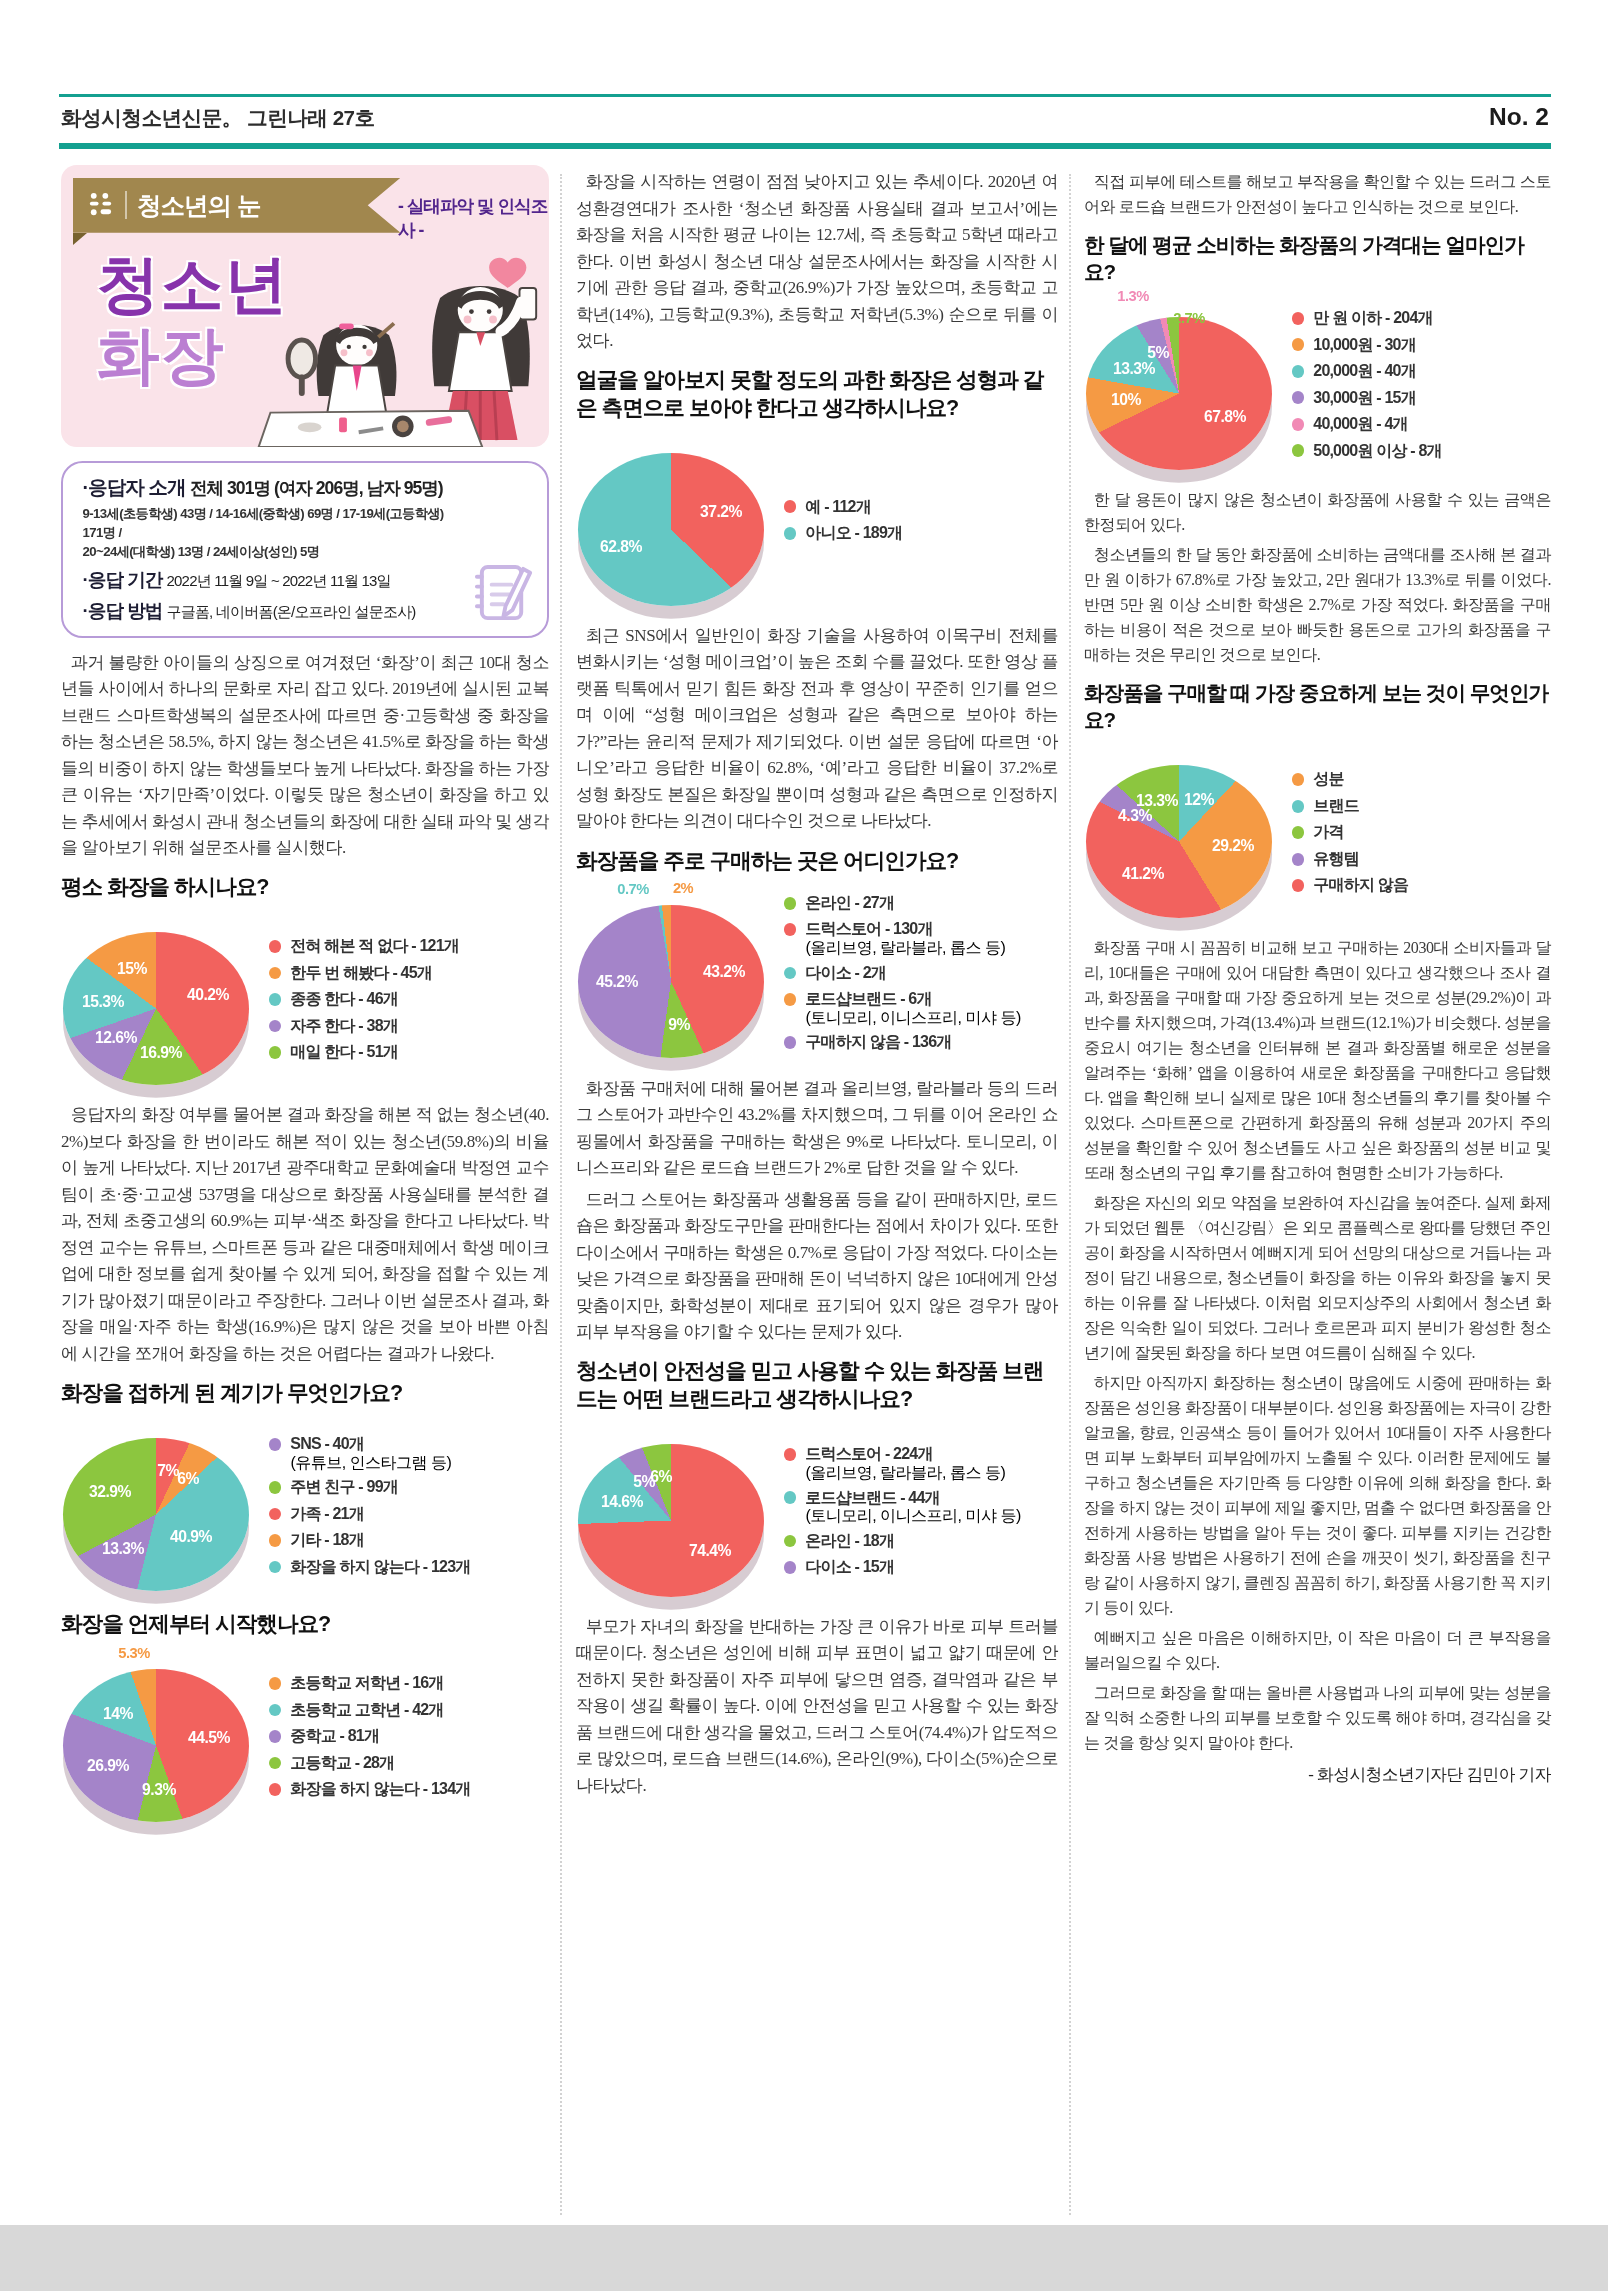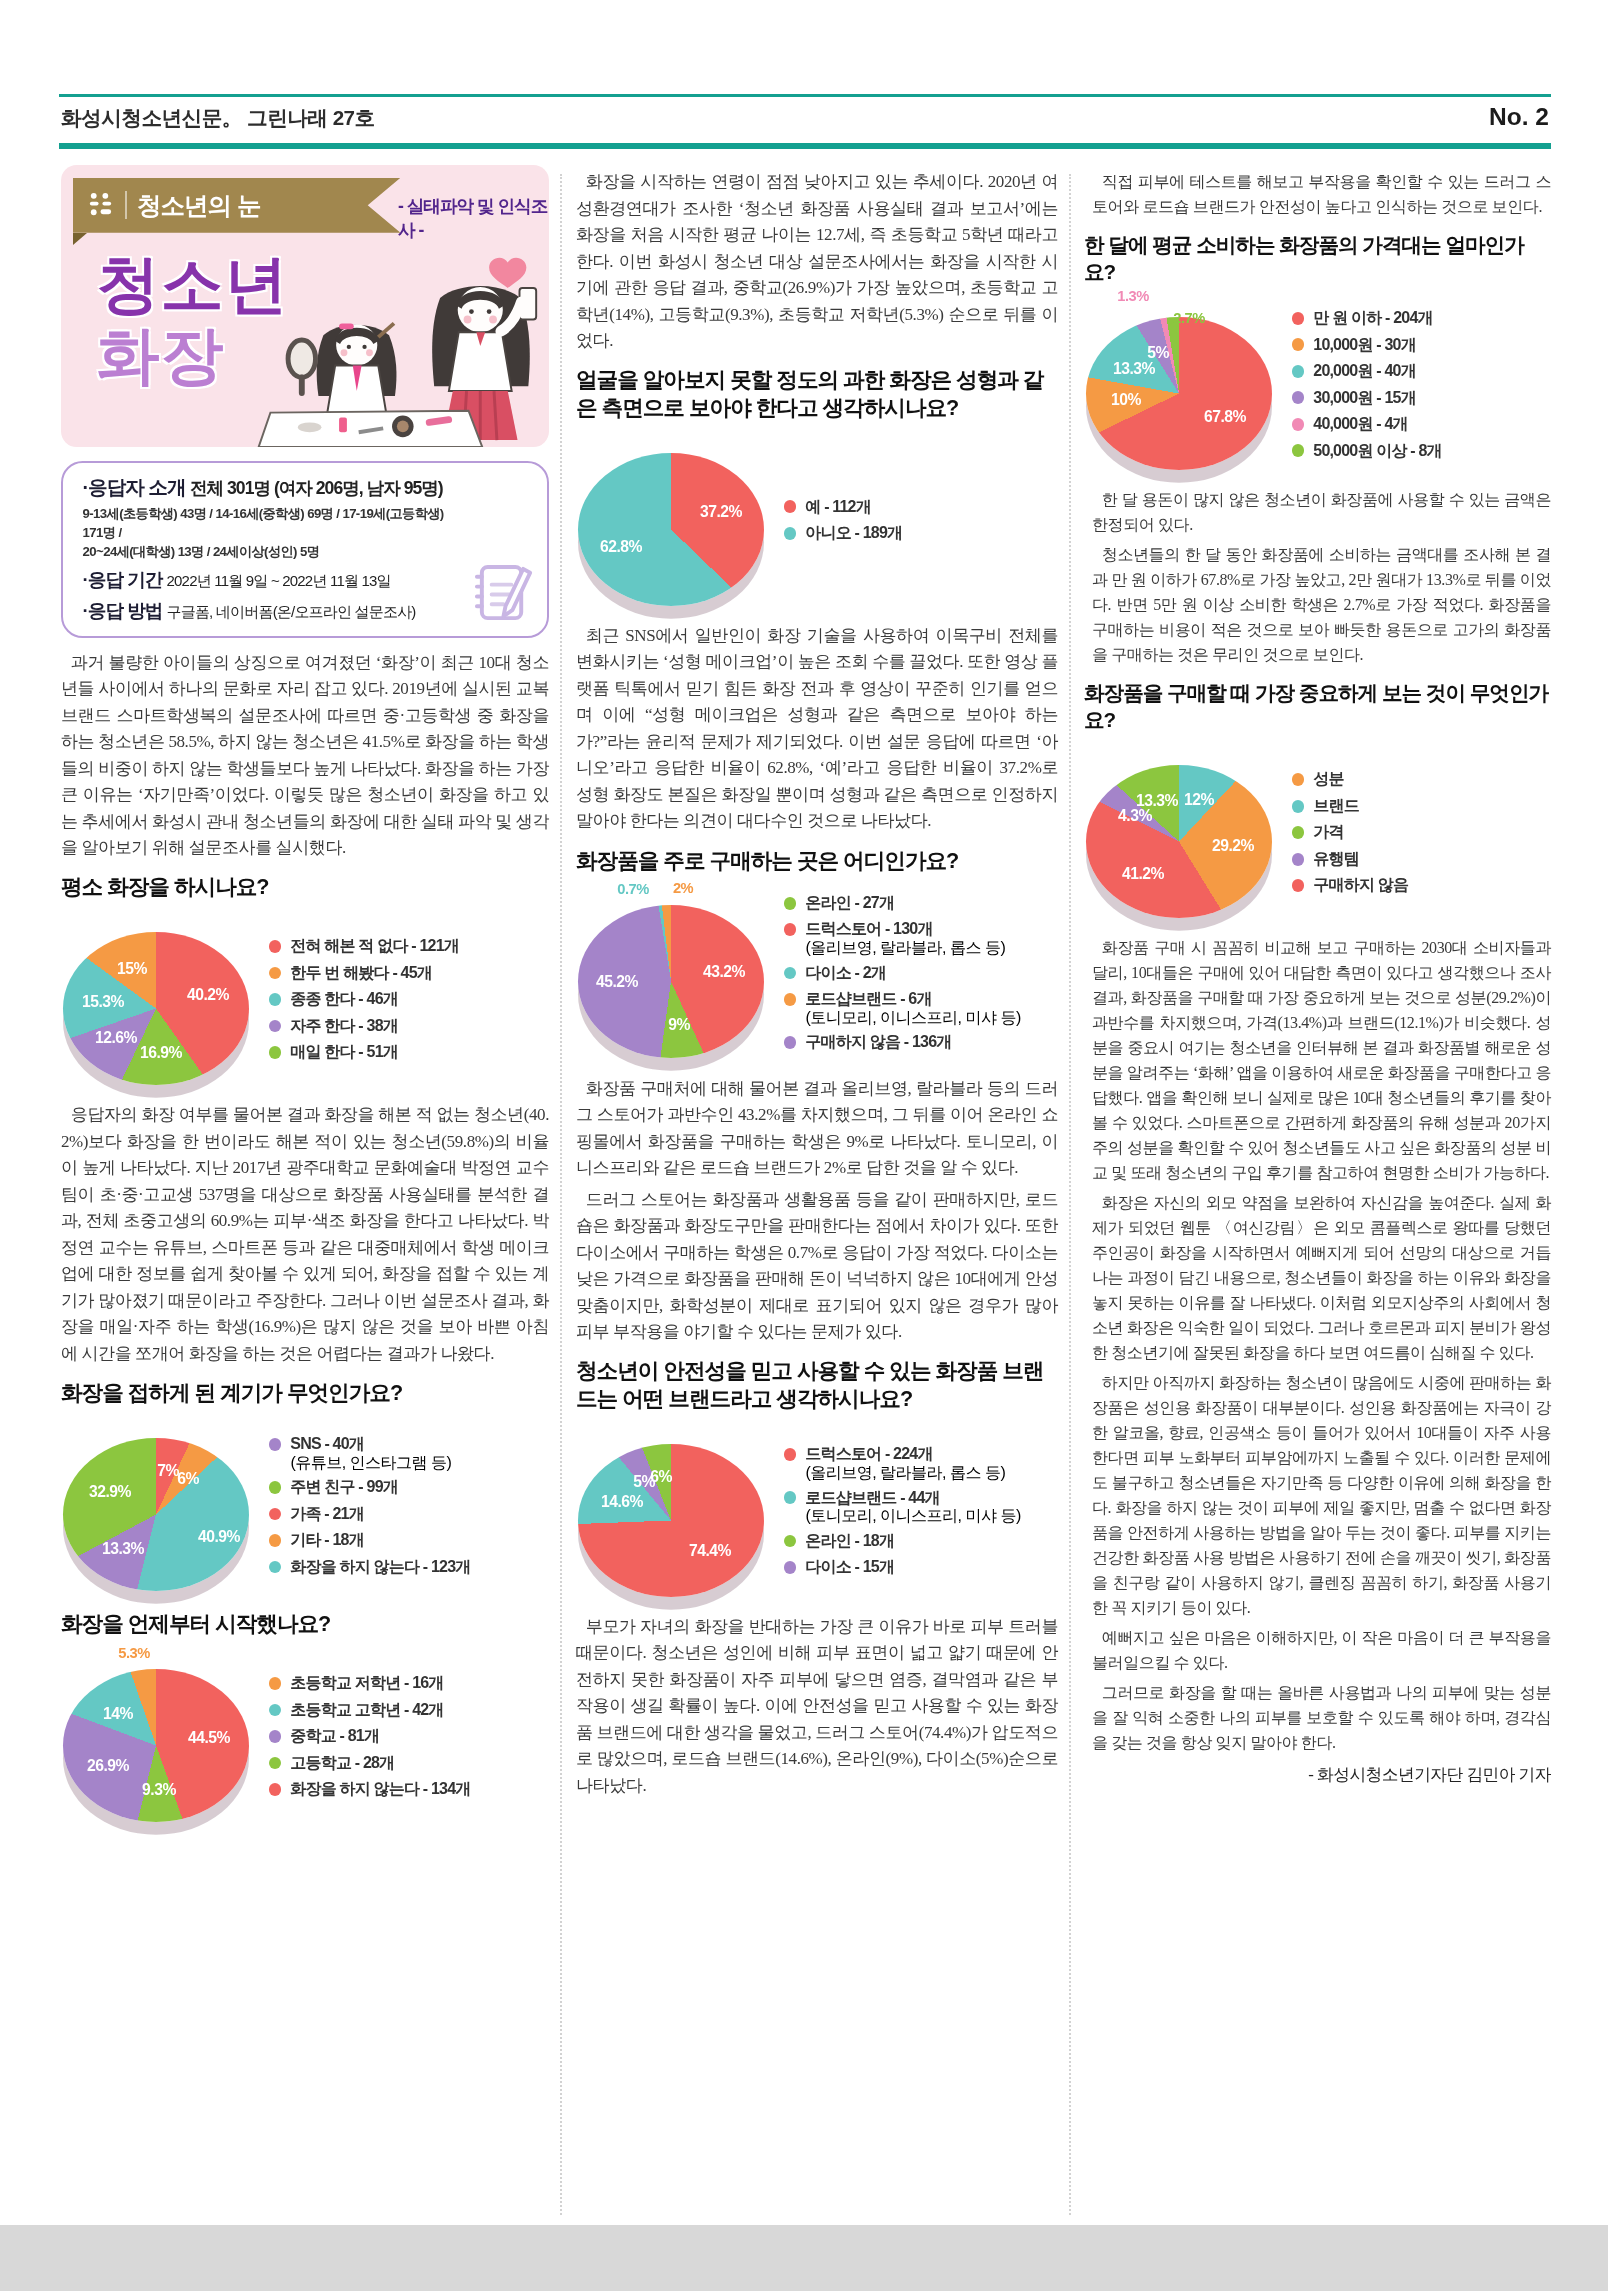--- a/index.html
+++ b/index.html
@@ -13,21 +13,21 @@
   .paper-title{font-size:20.6px;font-weight:700;color:#2d2d2d;letter-spacing:-0.5px;}
   .page-no{font-size:24.5px;font-weight:800;color:#1c1c1c;}
   
   .col{position:absolute;top:165px;z-index:2;}
   #col1{left:61px;width:488px;}
   #col2{left:576px;width:482px;top:169px;}
   #col3{left:1084px;width:467px;top:169px;}
   .vsep{position:absolute;top:174px;height:2041px;border-left:2.9px dotted #d2d2d2;z-index:1;}
   p.body{font-size:17px;line-height:26.5px;margin:0 0 4.9px;text-align:justify;text-indent:9.8px;
          color:#3a3a3a;letter-spacing:-0.4px;word-break:break-all;}
-  #col3 p.body{font-size:16px;line-height:25px;margin-left:8px;}
+  #col3 p.body{font-size:16px;line-height:25px;}
   .q{font-family:"Liberation Sans",sans-serif;font-size:21.6px;line-height:27.4px;font-weight:800;
      color:#111;margin:11.8px 0 5.9px;letter-spacing:-1px;}
   #col3 .q{font-size:20.6px;}
   
   .chart{display:flex;align-items:center;gap:11.8px;margin:5.9px 0 9.8px;}
   .pie-wrap{position:relative;width:196px;height:186px;flex:0 0 auto;}
   .pie{position:absolute;left:2px;top:25.5px;width:186px;height:153px;border-radius:50%;
        box-shadow:0 12.7px 0 rgba(95,52,74,0.25);}
   .plabel{position:absolute;transform:translate(-50%,-50%);color:#fff;font-family:"Liberation Sans",sans-serif;
           font-weight:800;font-size:15.7px;white-space:nowrap;letter-spacing:-0.5px;}
@@ -201,21 +201,21 @@
     </div>
 
     <p class="body">응답자의 화장 여부를 물어본 결과 화장을 해본 적 없는 청소년(40.2%)보다 화장을 한 번이라도 해본 적이 있는 청소년(59.8%)의 비율이 높게 나타났다. 지난 2017년 광주대학교 문화예술대 박정연 교수팀이 초·중·고교생 537명을 대상으로 화장품 사용실태를 분석한 결과, 전체 초중고생의 60.9%는 피부·색조 화장을 한다고 나타났다. 박정연 교수는 유튜브, 스마트폰 등과 같은 대중매체에서 학생 메이크업에 대한 정보를 쉽게 찾아볼 수 있게 되어, 화장을 접할 수 있는 계기가 많아졌기 때문이라고 주장한다. 그러나 이번 설문조사 결과, 화장을 매일·자주 하는 학생(16.9%)은 많지 않은 것을 보아 바쁜 아침에 시간을 쪼개어 화장을 하는 것은 어렵다는 결과가 나왔다.</p>
 
     <div class="q">화장을 접하게 된 계기가 무엇인가요?</div>
     <div class="chart">
       <div class="pie-wrap">
           <div class="pie" style="background: conic-gradient(rgb(242, 98, 94) 0deg, rgb(242, 98, 94) 25.2deg, rgb(245, 154, 68) 25.2deg, rgb(245, 154, 68) 46.8deg, rgb(100, 200, 196) 46.8deg, rgb(100, 200, 196) 194.04deg, rgb(164, 132, 201) 194.04deg, rgb(164, 132, 201) 241.92deg, rgb(140, 198, 63) 241.92deg, rgb(140, 198, 63) 360deg);">
             <span class="plabel" style="left: 105px; top: 33px;">7%</span>
             <span class="plabel" style="left: 125px; top: 41px;">6%</span>
-            <span class="plabel" style="left: 156px; top: 99px; text-align: right;">40.9%</span>
+            <span class="plabel" style="left: 128px; top: 99px; text-align: right;">40.9%</span>
             <span class="plabel" style="left: 60px; top: 111px;">13.3%</span>
             <span class="plabel" style="left: 47px; top: 54px;">32.9%</span>
           </div>
         </div>
       <div class="legend">
           <div class="li">
             <span class="dot" style="background: rgb(164, 132, 201);"></span>
             <span class="ltext">SNS - 40개</span>
           </div>
           <div class="lsub">(유튜브, 인스타그램 등)</div>

